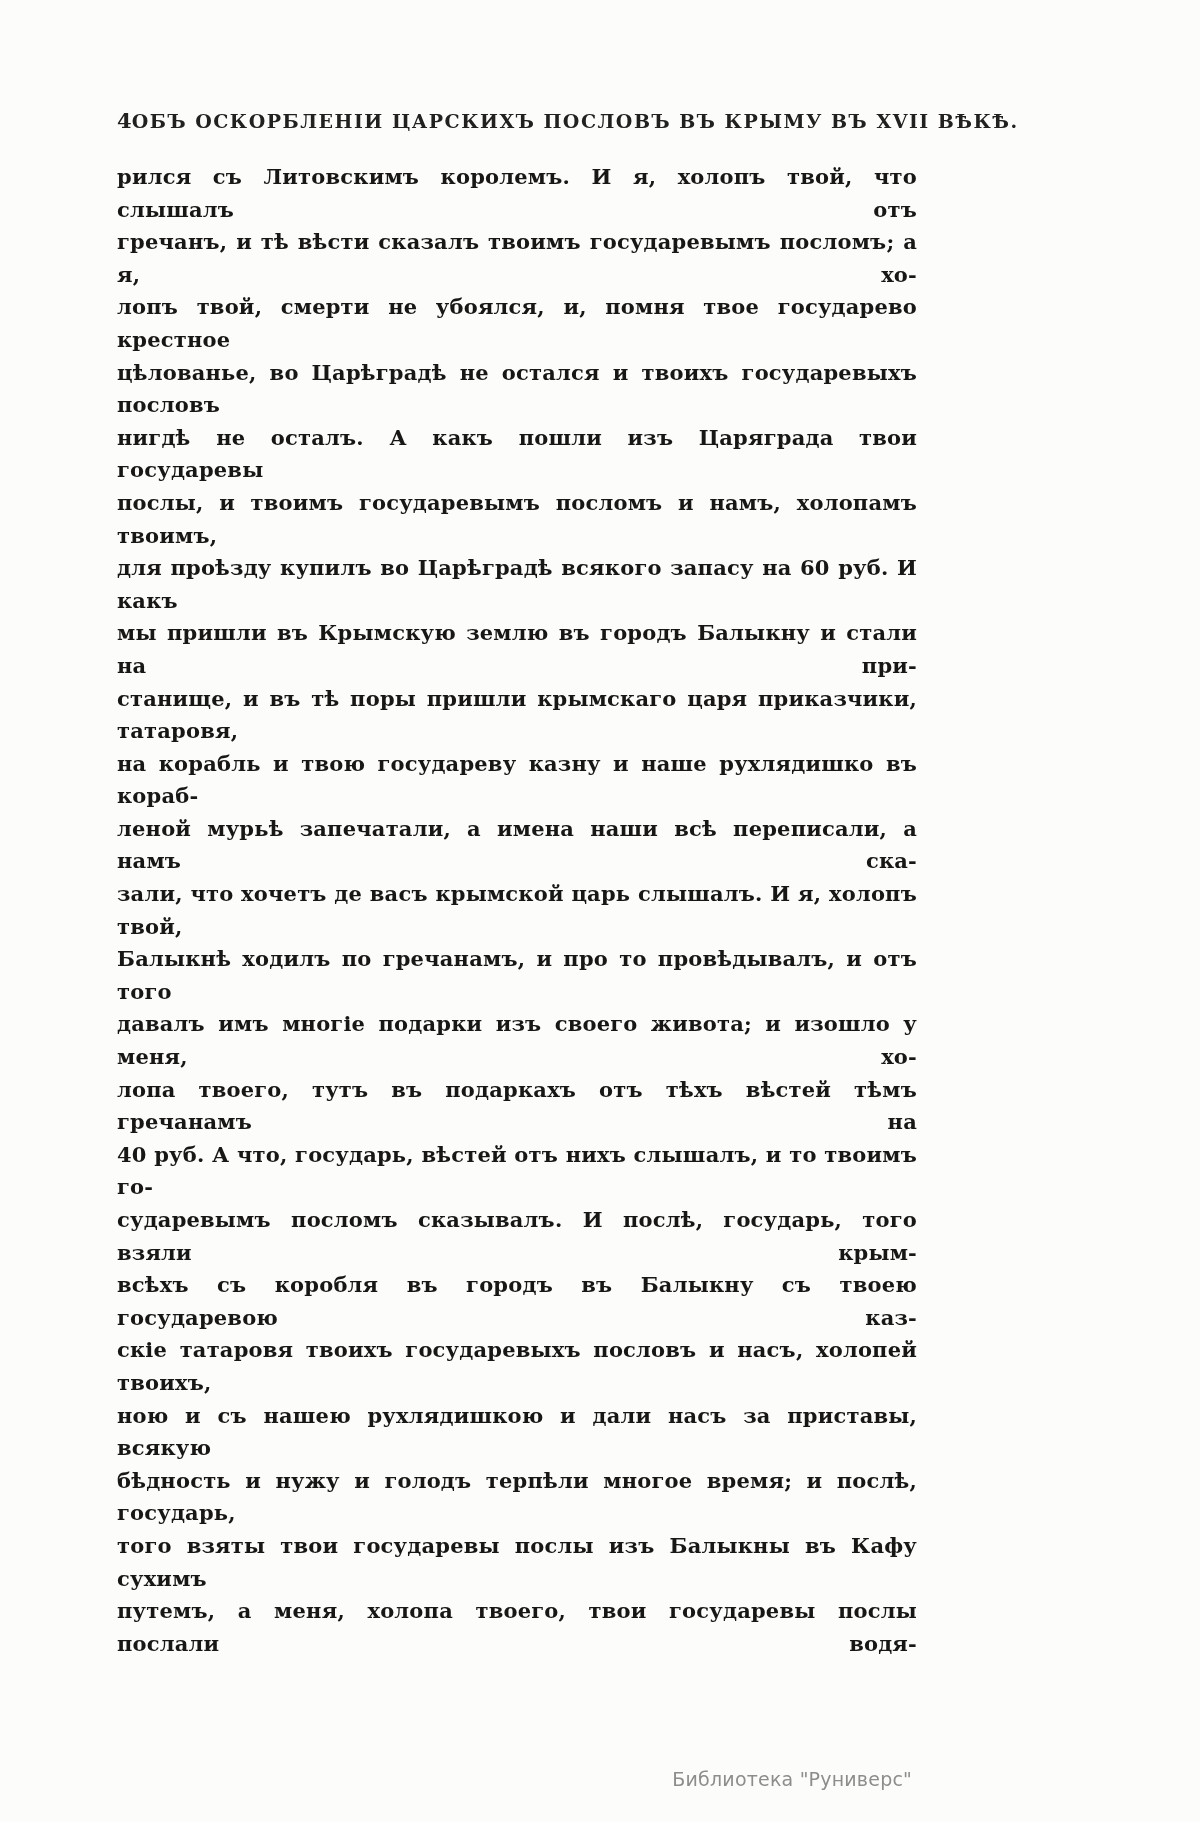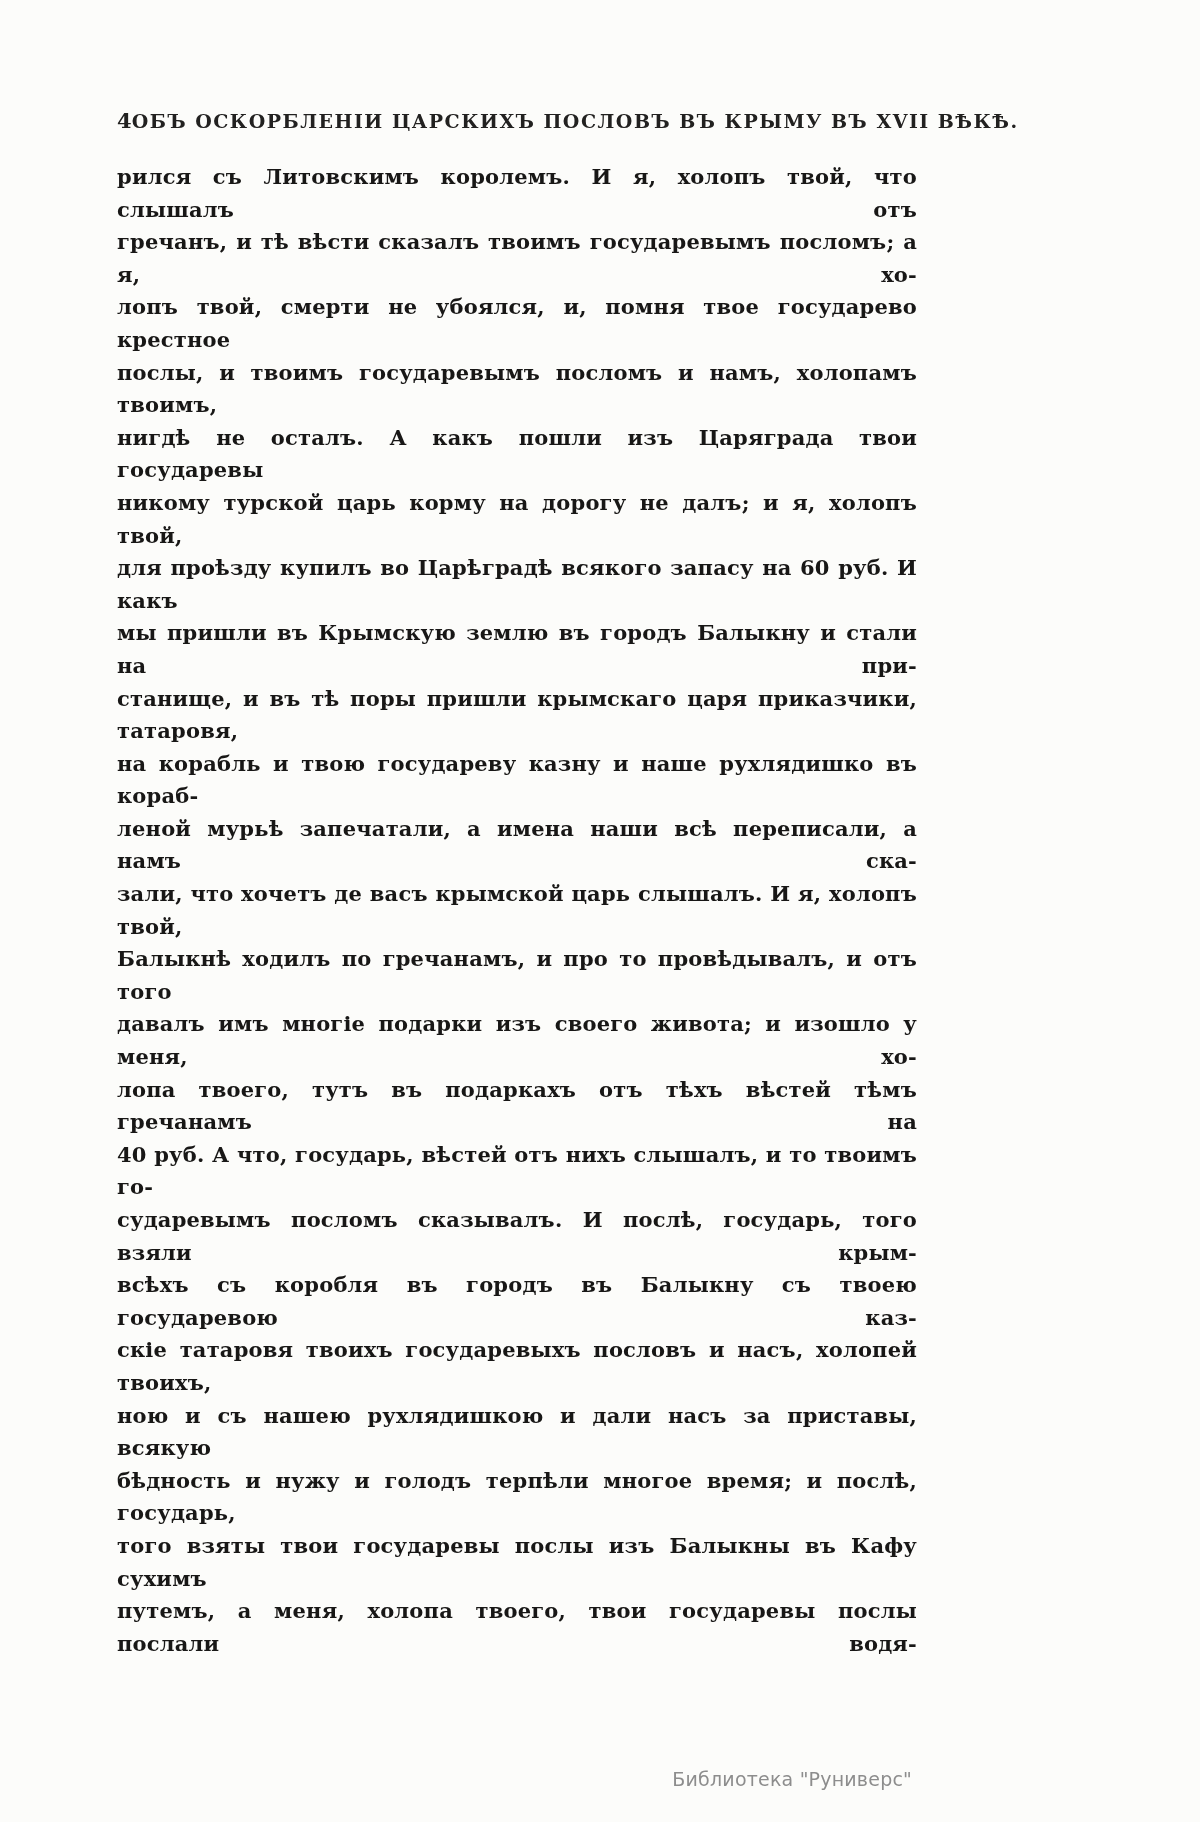--- a/index.html
+++ b/index.html
@@ -70,23 +70,23 @@
 <div class="page">
   <div class="scan-area">
     <div class="running-header">
       <span class="page-number">4</span>
       <span class="running-title">ОБЪ ОСКОРБЛЕНІИ ЦАРСКИХЪ ПОСЛОВЪ ВЪ КРЫМУ ВЪ XVII ВѢКѢ.</span>
     </div>
     <div class="body-text">
         <div class="text-line">рился съ Литовскимъ королемъ. И я, холопъ твой, что слышалъ отъ</div>
         <div class="text-line">гречанъ, и тѣ вѣсти сказалъ твоимъ государевымъ посломъ; а я, хо-</div>
         <div class="text-line">лопъ твой, смерти не убоялся, и, помня твое государево крестное</div>
+        <div class="text-line">цѣлованье, во Царѣградѣ не остался и твоихъ государевыхъ пословъ</div>
+        <div class="text-line">нигдѣ не осталъ. А какъ пошли изъ Царяграда твои государевы</div>
         <div class="text-line">послы, и твоимъ государевымъ посломъ и намъ, холопамъ твоимъ,</div>
-        <div class="text-line">нигдѣ не осталъ. А какъ пошли изъ Царяграда твои государевы</div>
-        <div class="text-line">никому турской царь корму на дорогу не далъ; и я, холопъ твой,</div>
         <div class="text-line">для проѣзду купилъ во Царѣградѣ всякого запасу на 60 руб. И какъ</div>
         <div class="text-line">мы пришли въ Крымскую землю въ городъ Балыкну и стали на при-</div>
         <div class="text-line">станище, и въ тѣ поры пришли крымскаго царя приказчики, татаровя,</div>
         <div class="text-line">на корабль и твою государеву казну и наше рухлядишко въ кораб-</div>
         <div class="text-line">леной мурьѣ запечатали, а имена наши всѣ переписали, а намъ ска-</div>
         <div class="text-line">зали, что хочетъ де васъ крымской царь слышалъ. И я, холопъ твой,</div>
         <div class="text-line">Балыкнѣ ходилъ по гречанамъ, и про то провѣдывалъ, и отъ того</div>
         <div class="text-line">давалъ имъ многіе подарки изъ своего живота; и изошло у меня, хо-</div>
         <div class="text-line">лопа твоего, тутъ въ подаркахъ отъ тѣхъ вѣстей тѣмъ гречанамъ на</div>
         <div class="text-line">40 руб. А что, государь, вѣстей отъ нихъ слышалъ, и то твоимъ го-</div>

